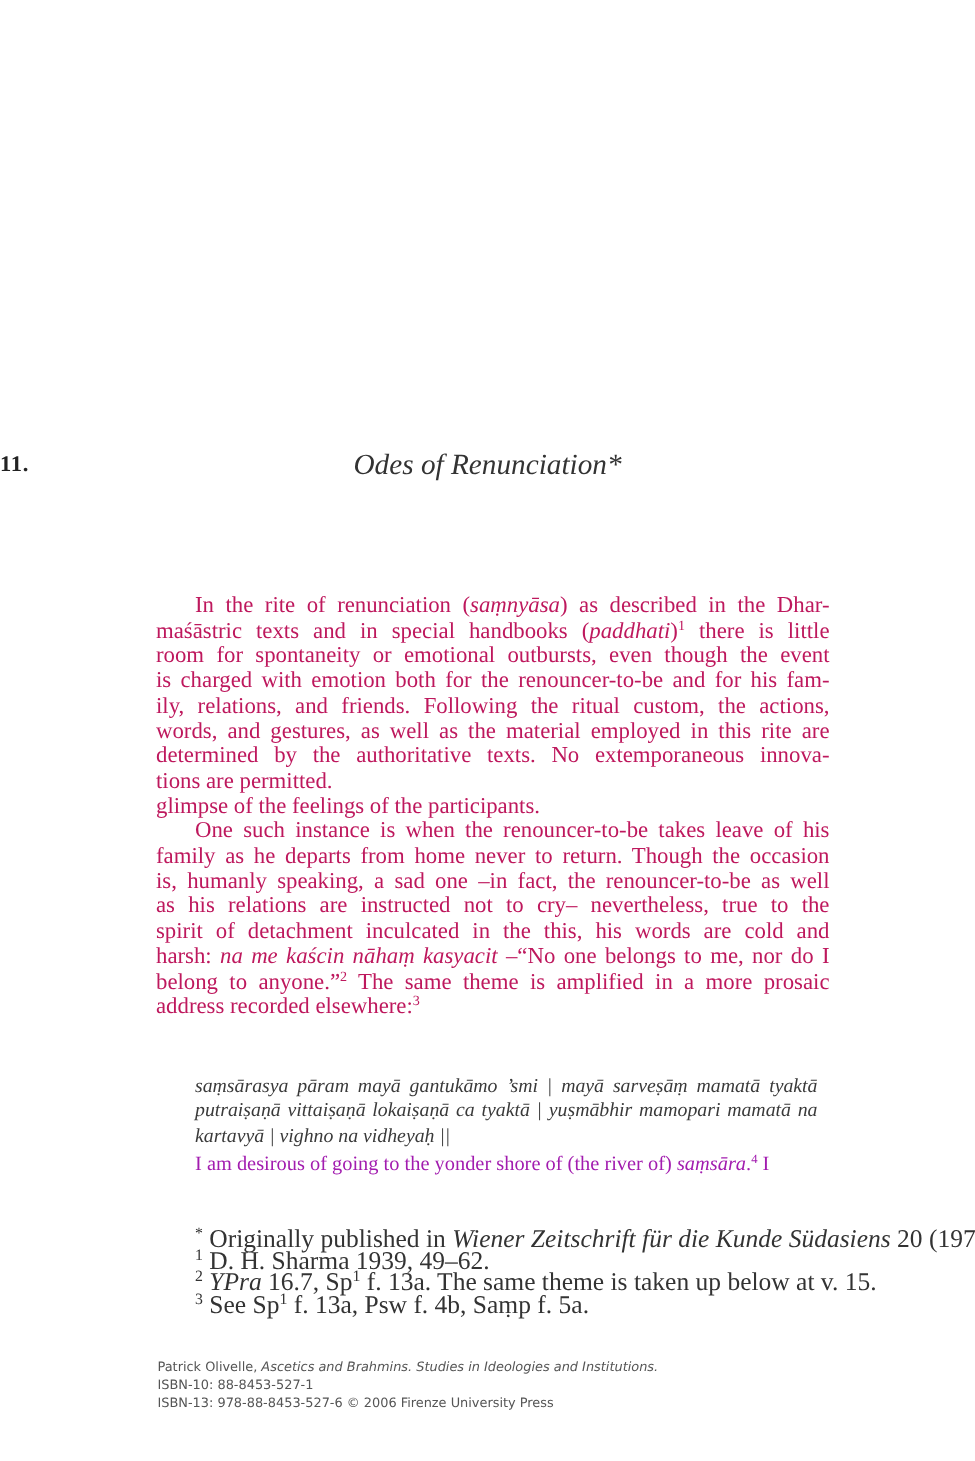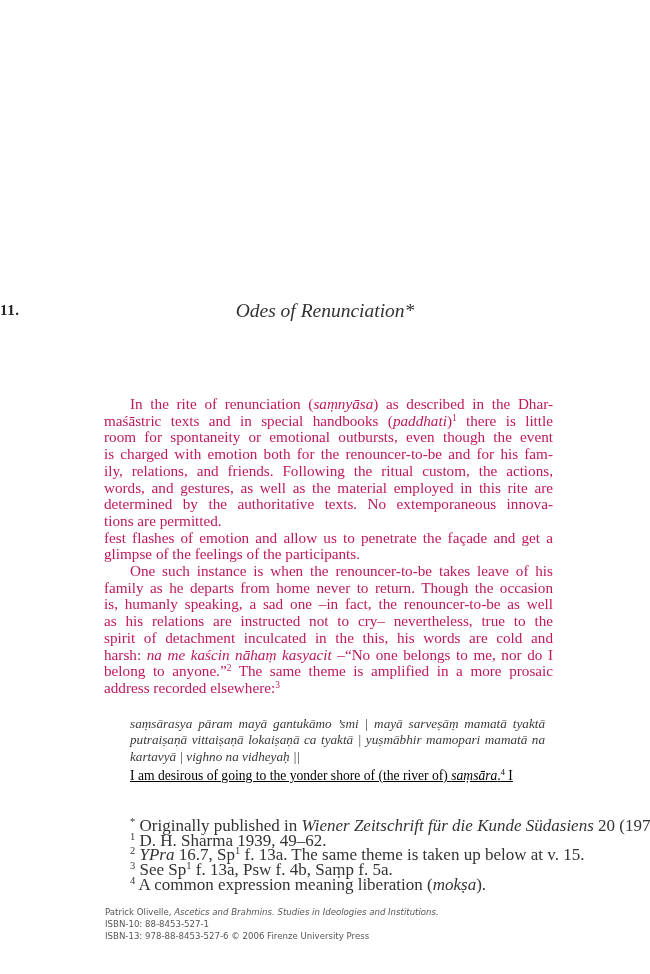--- a/index.html
+++ b/index.html
@@ -79,23 +79,22 @@
     .quote-block .line.last {
       text-align-last: left;
     }
     .translation {
       position: absolute;
       top: 768px;
       left: 130px;
       width: 420px;
       font-size: 13.6px;
       line-height: 16px;
-      color: #000000;
+      color: #a21caf;
       white-space: nowrap;
-      text-decoration: underline;
     }
     .footnotes {
       position: absolute;
       top: 803px;
       left: 130px;
       width: 430px;
       font-size: 17px;
       line-height: 14.7px;
       color: #333;
       margin-top: 16px;
@@ -137,21 +136,20 @@
       <span class="line"><span>maśāstric texts and in special handbooks (</span><span class="it">paddhati</span><span>)</span><sup>1</sup><span> there is little</span></span>
       <span class="line">room for spontaneity or emotional outbursts, even though the event</span>
       <span class="line">is charged with emotion both for the renouncer-to-be and for his fam-</span>
       <span class="line">ily, relations, and friends. Following the ritual custom, the actions,</span>
       <span class="line">words, and gestures, as well as the material employed in this rite are</span>
       <span class="line">determined by the authoritative texts. No extemporaneous innova-</span>
       <span class="line last">tions are permitted.</span>
     </div>
 
     <div>
-      <span class="line">fest flashes of emotion and allow us to penetrate the façade and get a</span>
       <span class="line last">glimpse of the feelings of the participants.</span>
     </div>
 
     <div>
       <span class="line indent">One such instance is when the renouncer-to-be takes leave of his</span>
       <span class="line">family as he departs from home never to return. Though the occasion</span>
       <span class="line">is, humanly speaking, a sad one –in fact, the renouncer-to-be as well</span>
       <span class="line">as his relations are instructed not to cry– nevertheless, true to the</span>
       <span class="line">spirit of detachment inculcated in the this, his words are cold and</span>
       <span class="line"><span>harsh: </span><span class="it">na me kaścin nāhaṃ kasyacit</span><span> –“No one belongs to me, nor do I</span></span>
@@ -166,21 +164,20 @@
     <span class="line last">kartavyā | vighno na vidheyaḥ ||</span>
   </div>
 
   <div class="translation"><span>I am desirous of going to the yonder shore of (the river of) </span><span class="it">saṃsāra</span><span>.</span><sup>4</sup><span> I</span></div>
 
   <div class="footnotes">
     <span class="fn"><sup>*</sup><span> Originally published in </span><span class="it">Wiener Zeitschrift für die Kunde Südasiens</span><span> 20 (1976): 91–100.</span></span>
     <span class="fn"><sup>1</sup><span> D. H. Sharma 1939, 49–62.</span></span>
     <span class="fn"><sup>2</sup><span> </span><span class="it">YPra</span><span> 16.7, Sp</span><sup>1</sup><span> f. 13a. The same theme is taken up below at v. 15.</span></span>
     <span class="fn"><sup>3</sup><span> See Sp</span><sup>1</sup><span> f. 13a, Psw f. 4b, Saṃp f. 5a.</span></span>
-    <span class="fn"><sup>4</sup><span> A common expression meaning liberation (</span><span class="it">mokṣa</span><span>).</span></span>
   </div>
 
   <div class="imprint">
     <span class="row"><span>Patrick Olivelle, </span><span class="it">Ascetics and Brahmins. Studies in Ideologies and Institutions.</span></span>
     <span class="row">ISBN-10: 88-8453-527-1</span>
     <span class="row">ISBN-13: 978-88-8453-527-6  © 2006 Firenze University Press</span>
   </div>
 
 </div>
 

